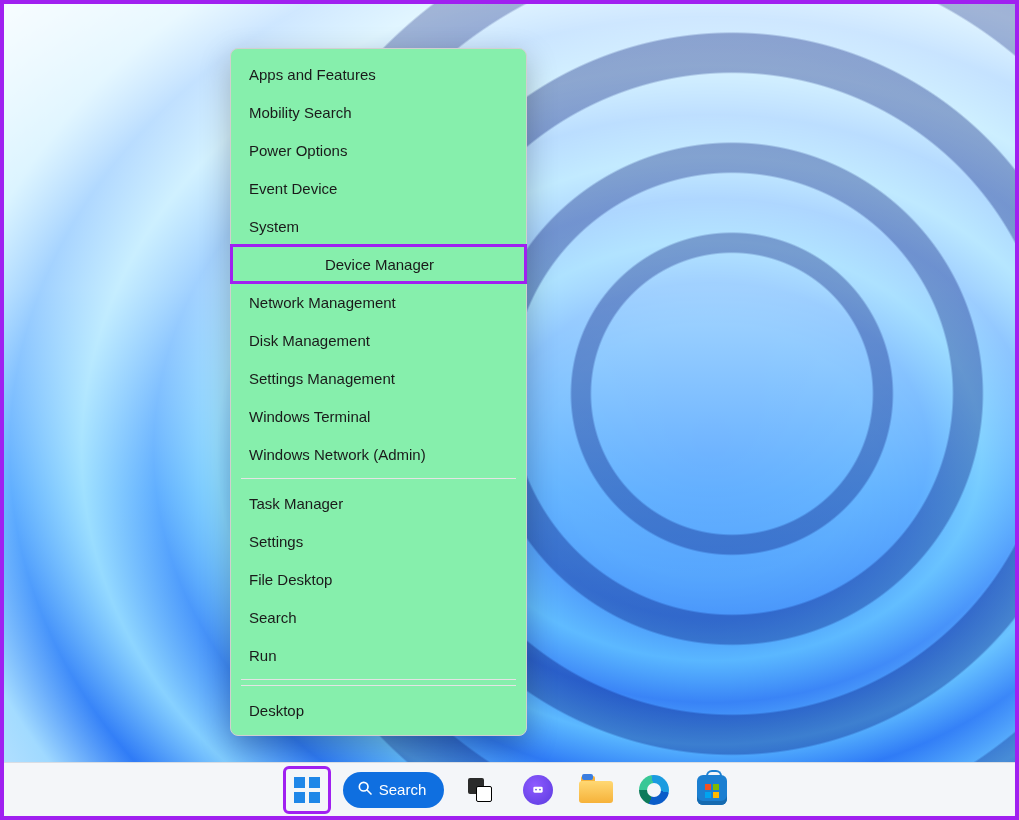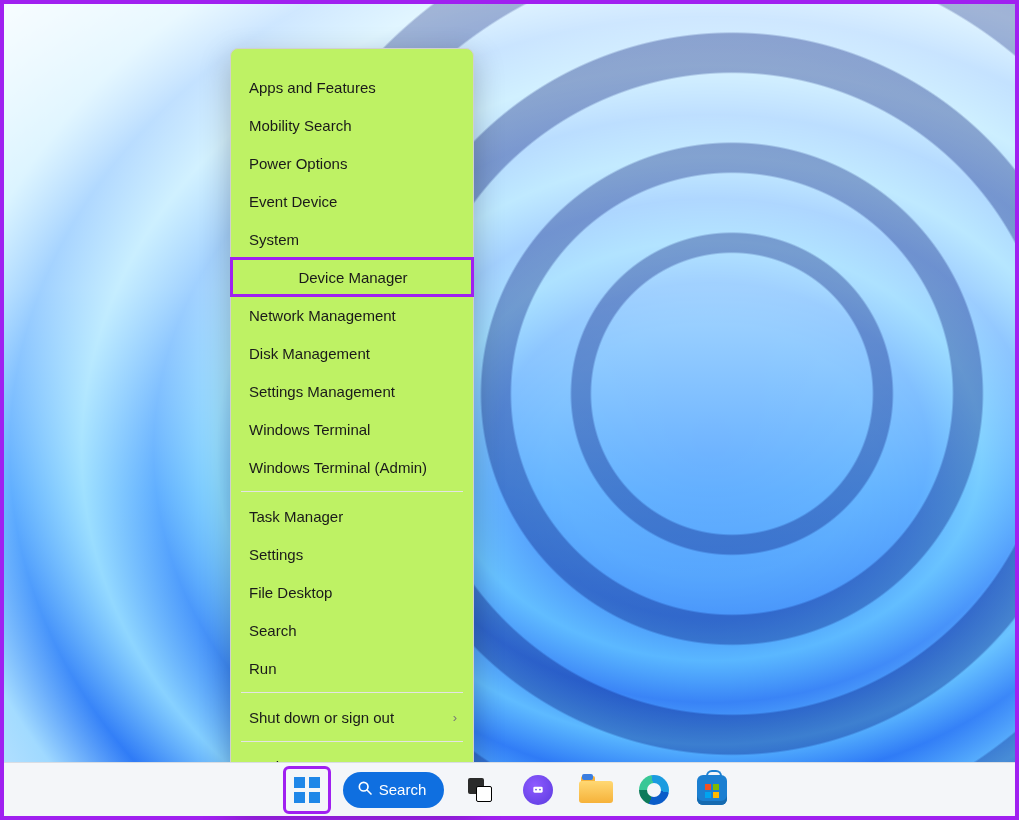--- a/index.html
+++ b/index.html
@@ -22,26 +22,26 @@
     content:"";
     position:absolute; inset:0;
     background:
       radial-gradient(circle at 72% 48%, rgba(0,0,0,0) 0 140px, rgba(10,30,120,.35) 142px 160px, rgba(0,0,0,0) 162px 220px, rgba(10,30,120,.35) 222px 250px, rgba(0,0,0,0) 252px 320px, rgba(10,30,120,.35) 322px 360px, rgba(0,0,0,0) 362px 440px, rgba(10,30,120,.3) 442px 490px, rgba(0,0,0,0) 492px);
     mix-blend-mode: multiply;
   }
   
   .context-menu {
     position: absolute;
     left: 226px; top: 44px;
-    width: 244px;
-    background: #bef264;
+    width: 297px;
+    background: #86efac;
     border: 1px solid #d0d0d0;
     border-radius: 8px;
     box-shadow: 0 10px 30px rgba(0,0,0,.25);
-    padding: 19px 0;
+    padding: 6px 0;
     font-size: 15px;
     color: #1a1a1a;
   }
   .menu-item {
     display: flex; align-items: center; justify-content: space-between;
     height: 38px;
     padding: 0 16px 0 18px;
     cursor: default;
     white-space: nowrap;
   }
@@ -171,43 +171,39 @@
       <div class="menu-item">
         <span>Disk Management</span>
       </div>
       <div class="menu-item">
         <span>Settings Management</span>
       </div>
       <div class="menu-item">
         <span>Windows Terminal</span>
       </div>
       <div class="menu-item">
-        <span>Windows Terminal (Admin)</span>
+        <span>Windows Network (Admin)</span>
       </div>
       <div class="menu-sep"></div>
       <div class="menu-item">
         <span>Task Manager</span>
       </div>
       <div class="menu-item">
         <span>Settings</span>
       </div>
       <div class="menu-item">
         <span>File Desktop</span>
       </div>
       <div class="menu-item">
         <span>Search</span>
       </div>
       <div class="menu-item">
         <span>Run</span>
       </div>
       <div class="menu-sep"></div>
-      <div class="menu-item">
-        <span>Shut down or sign out</span>
-        <span class="chevron">›</span>
-      </div>
       <div class="menu-sep"></div>
       <div class="menu-item">
         <span>Desktop</span>
       </div>
     </div>
 
   <div class="taskbar">
     <div class="tb-btn start-btn">
       <div class="start-logo">
         <span></span>

